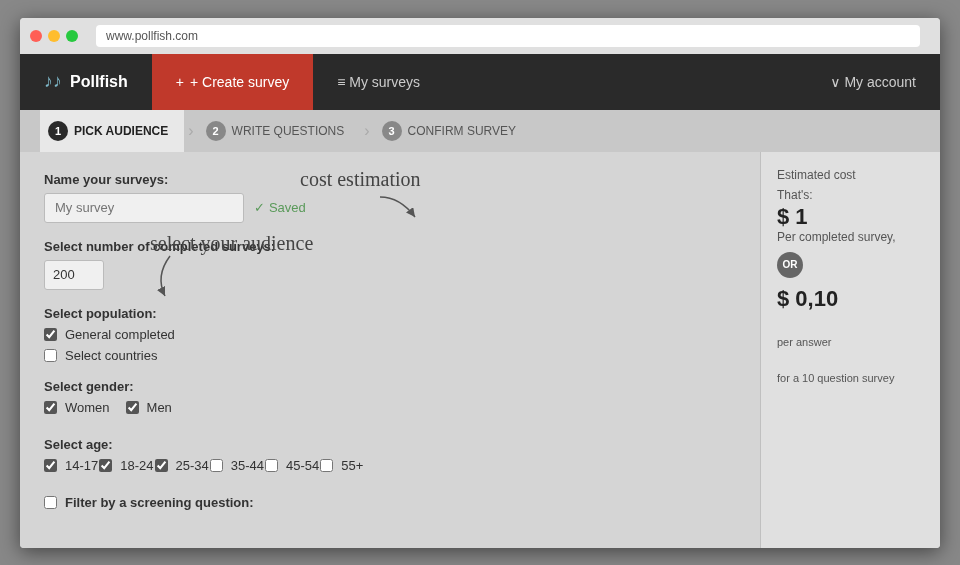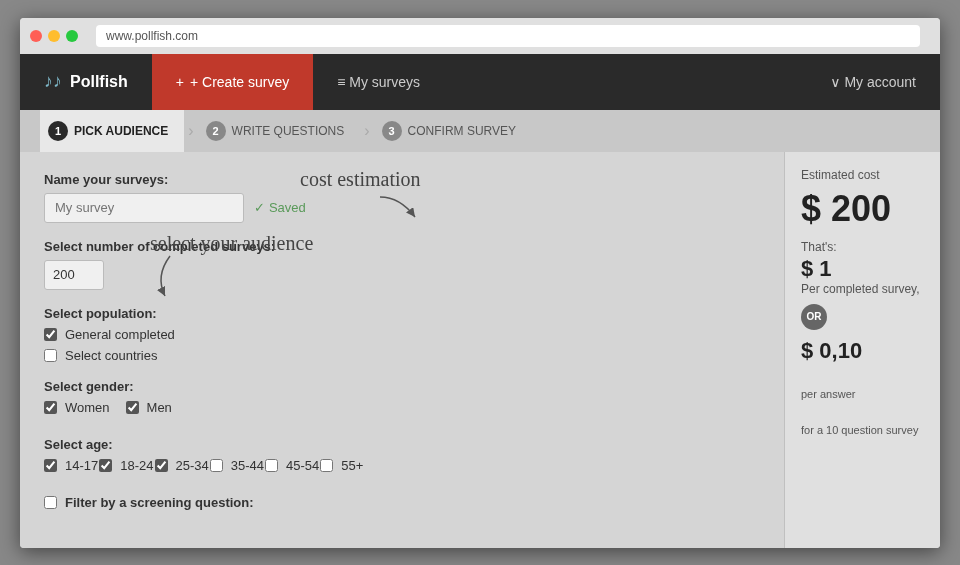--- a/index.html
+++ b/index.html
@@ -164,21 +164,21 @@
     }
 
     .left-panel {
       flex: 1;
       padding: 20px 24px;
       overflow-y: auto;
       position: relative;
     }
 
     .right-panel {
-      width: 156px;
+      width: 180px;
       background: #e0e0e0;
       padding: 16px;
       border-left: 1px solid #c0c0c0;
     }
 
     .form-group {
       margin-bottom: 16px;
     }
 
     .form-label {
@@ -459,21 +459,20 @@
       </div>
 
       <div class="filter-row">
         <input type="checkbox" style="">
         <label class="form-label" style="margin-bottom:0; font-size:13px;">Filter by a screening question:</label>
       </div>
     </div>
 
     <div class="right-panel">
       <div class="estimated-cost-label">Estimated cost</div>
-      <div class="cost-amount">$ 200</div>
       <div class="cost-per-label">That's:</div>
       <div class="cost-per-amount">$ 1</div>
       <div class="cost-per-label">Per completed survey,</div>
       <div class="or-badge">OR</div>
       <div class="cost-alt-amount">$ 0,10</div>
       <div class="cost-alt-label">per answer</div>
       <div class="cost-alt-label">for a 10 question survey</div>
     </div>
   </div>
 </div>

